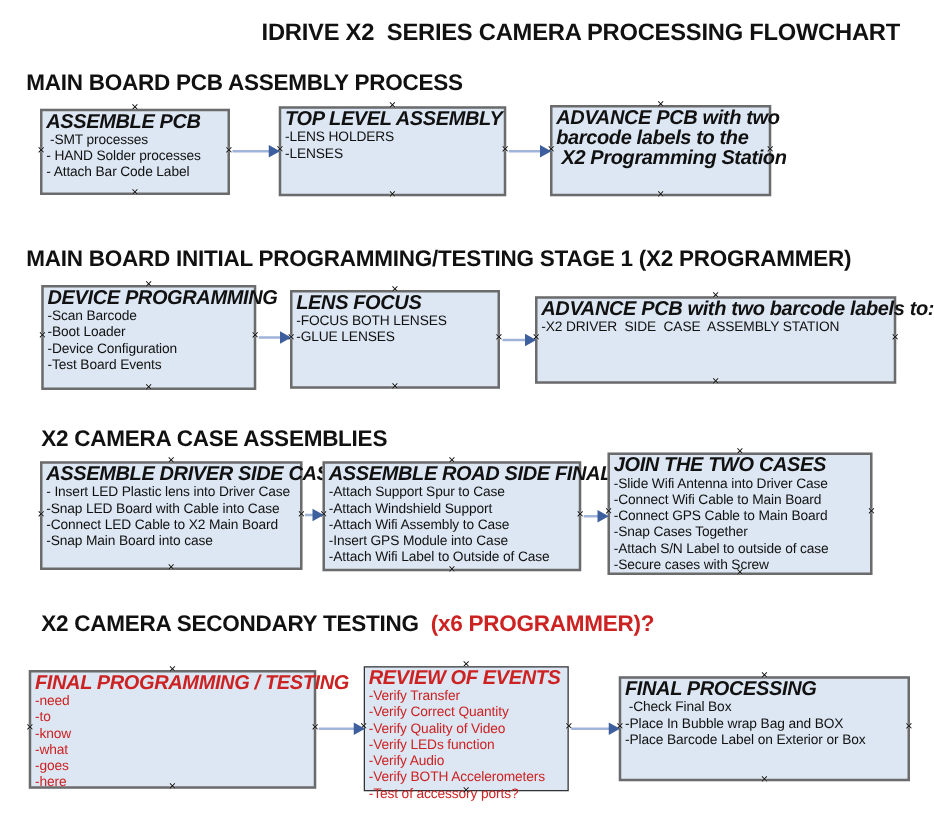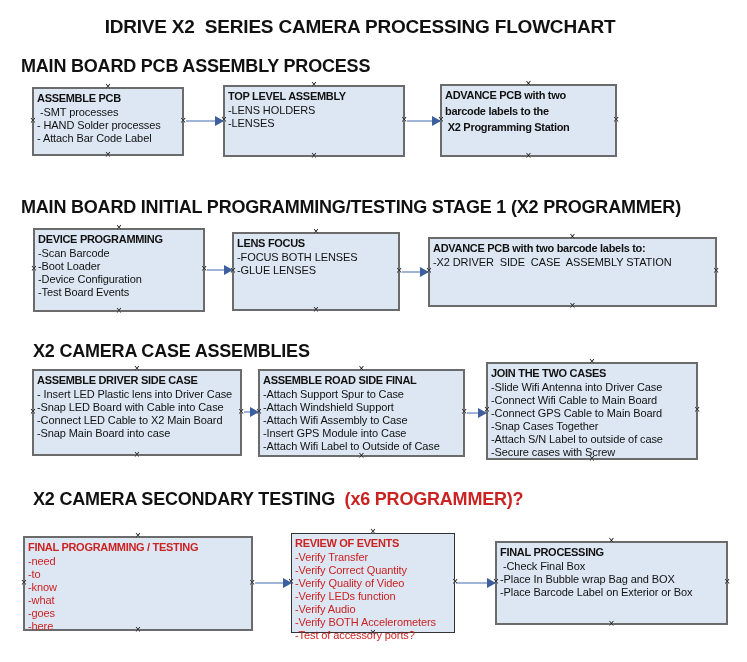--- a/index.html
+++ b/index.html
@@ -11,21 +11,21 @@
     --black-text:#111111;
     --page-bg:#ffffff;
   }
   html,body{margin:0;padding:0;background:#fff;}
   .canvas{
     position:relative;width:747px;height:662px;background:var(--page-bg);
     font-family:"Liberation Sans","DejaVu Sans",sans-serif;color:var(--black-text);
     overflow:hidden;
   }
   .title{
-    position:absolute;top:16px;left:0;width:720px;text-align:center;
+    position:absolute;top:16px;left:0;width:720px;text-align:right;
     font-size:19px;font-weight:bold;white-space:pre;letter-spacing:-0.2px;
   }
   .section-heading{
     position:absolute;font-size:18px;font-weight:bold;white-space:pre;letter-spacing:-0.2px;
   }
   #h1{left:21px;top:56px;}
   #h2{left:21px;top:197px;}
   #h3{left:33px;top:341px;}
   #h4{left:33px;top:489px;}
   .red{color:var(--red-text);}
@@ -39,21 +39,21 @@
   #b21{left:33px; top:228px;width:172px;height:84px;}
   #b22{left:232px;top:232px;width:168px;height:79px;}
   #b23{left:428px;top:237px;width:289px;height:70px;}
   #b31{left:32px; top:369px;width:210px;height:87px;}
   #b32{left:258px;top:369px;width:207px;height:88px;}
   #b33{left:486px;top:362px;width:212px;height:98px;}
   #b41{left:23px; top:536px;width:230px;height:95px;}
   #b42{left:291px;top:533px;width:164px;height:100px;border-width:1px;border-color:#333;}
   #b43{left:495px;top:541px;width:233px;height:84px;}
   .box-title{
-    font-size:11px;font-weight:bold;line-height:16px;white-space:pre;letter-spacing:-0.3px;
+    font-size:16px;font-weight:bold;line-height:16px;white-space:pre;letter-spacing:-0.3px;font-style:italic;
   }
   .box-items{font-size:11px;line-height:13px;letter-spacing:-0.1px;}
   .box-items div{white-space:pre;}
   .red-text .box-title,.red-text .box-items div{color:var(--red-text);}
   .arrow{position:absolute;height:2px;background:var(--arrow-line);}
   .arrow::after{
     content:'';position:absolute;right:-2px;top:-4px;width:0;height:0;
     border-left:9px solid var(--arrow-head);
     border-top:5px solid transparent;border-bottom:5px solid transparent;
   }

